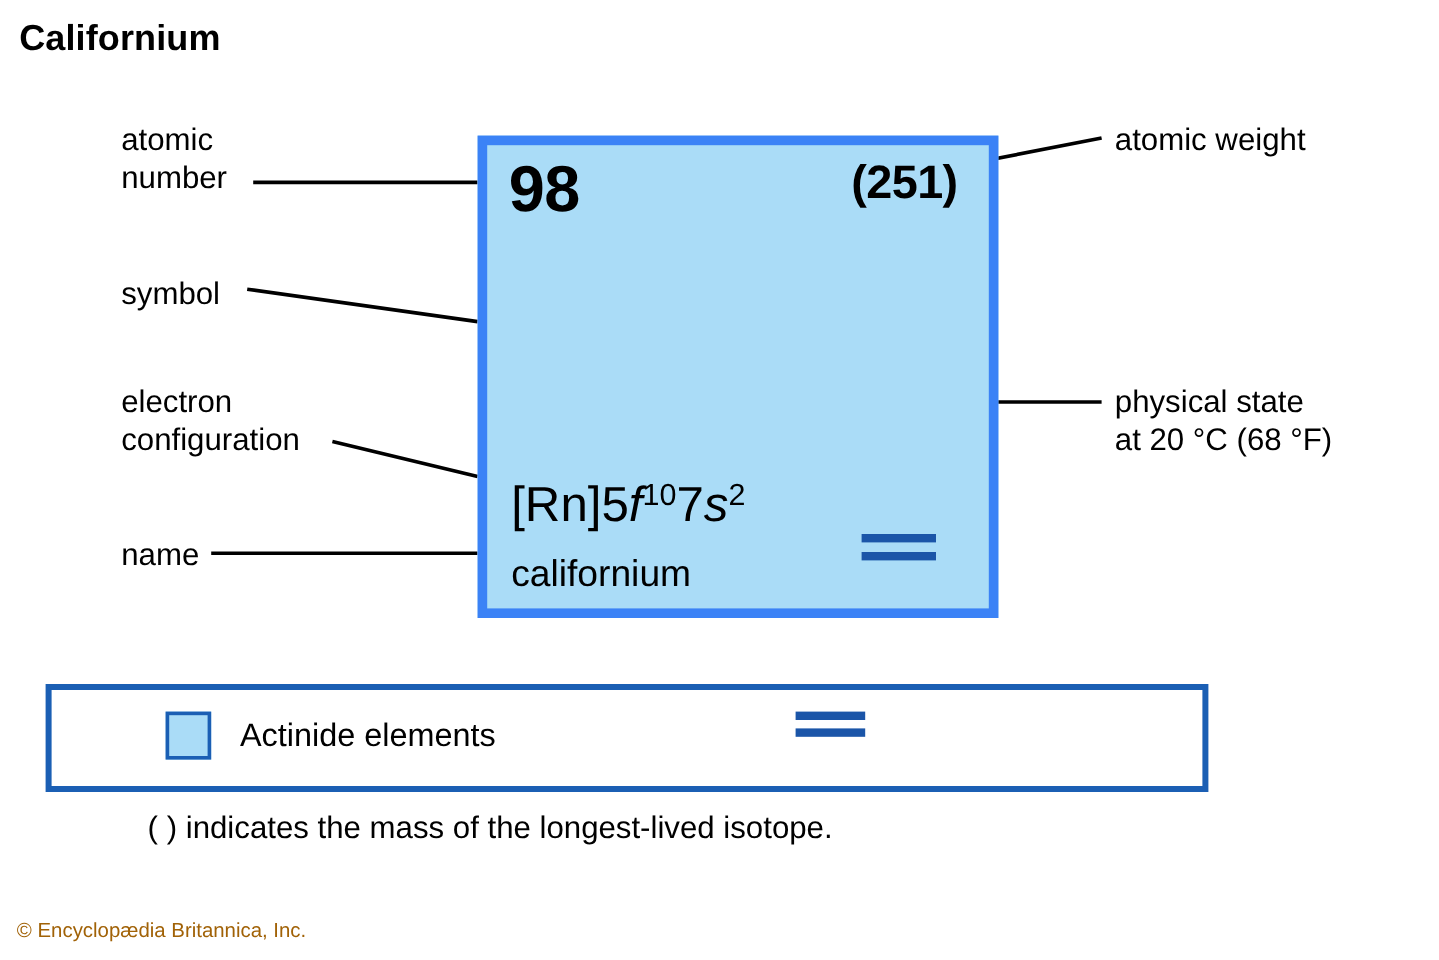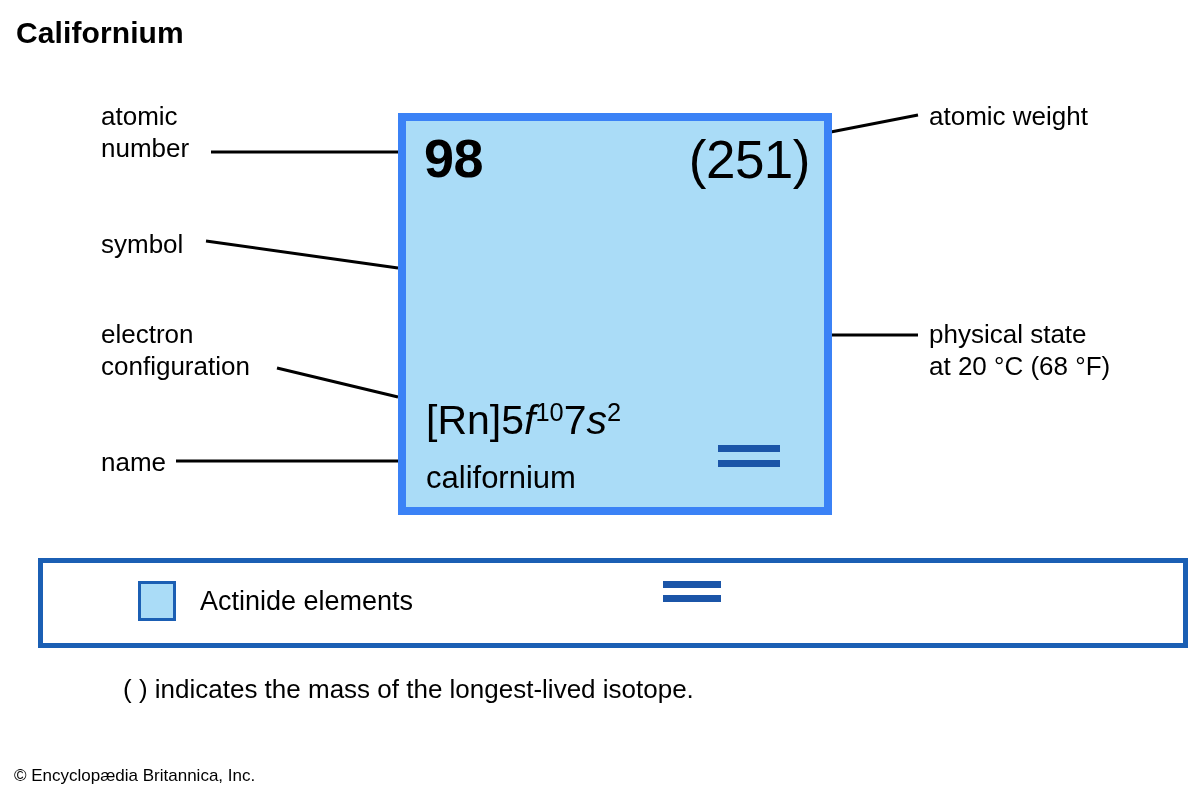--- a/index.html
+++ b/index.html
@@ -45,24 +45,24 @@
     position: absolute;
     left: 18px;
     top: 10px;
     font-size: 54px;
     font-weight: bold;
     line-height: 1;
     letter-spacing: -0.5px;
   }
   .tile-atomic-weight {
     position: absolute;
-    right: 14px;
+    right: 26px;
     top: 12px;
-    font-size: 53px;
-    font-weight: normal;
+    font-size: 39px;
+    font-weight: bold;
     line-height: 1;
     letter-spacing: -0.5px;
   }
   .tile-symbol {
     position: absolute;
     left: 12px;
     top: 88px;
     font-size: 148px;
     font-weight: bold;
     line-height: 1;
@@ -131,22 +131,22 @@
     top: 0;
     width: 1199px;
     height: 800px;
     pointer-events: none;
   }
 
   
   #legend-box {
     position: absolute;
     left: 38px;
-    top: 558px;
-    width: 1150px;
+    top: 570px;
+    width: 969px;
     height: 90px;
     box-sizing: border-box;
     border: 5px solid #1b5fb4;
     background: #ffffff;
     text-decoration: underline;
   }
   .legend-item {
     position: absolute;
     display: flex;
     align-items: center;
@@ -190,21 +190,21 @@
     line-height: 1;
     white-space: nowrap;
   }
   #credit {
     position: absolute;
     left: 14px;
     top: 767px;
     font-size: 17px;
     line-height: 1;
     white-space: nowrap;
-    color: #000000;
+    color: #a16207;
   }
 </style>
 </head>
 <body>
 
 <div id="page-title">Californium</div>
 
 <svg id="leaders" viewBox="0 0 1199 800" width="1199" height="800" aria-hidden="true">
 
   <line x1="211" y1="152" x2="398" y2="152" stroke="#000000" stroke-width="3"></line>

